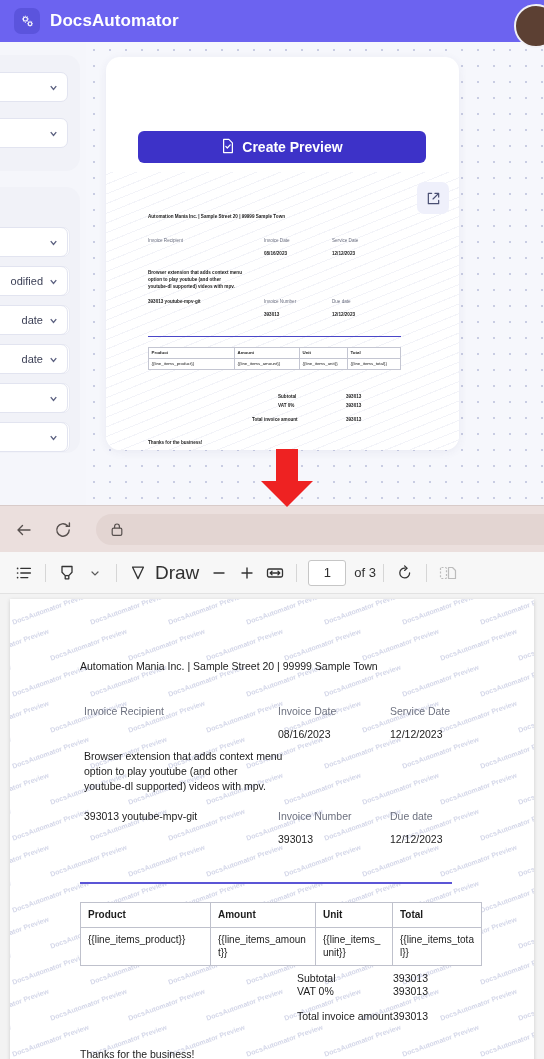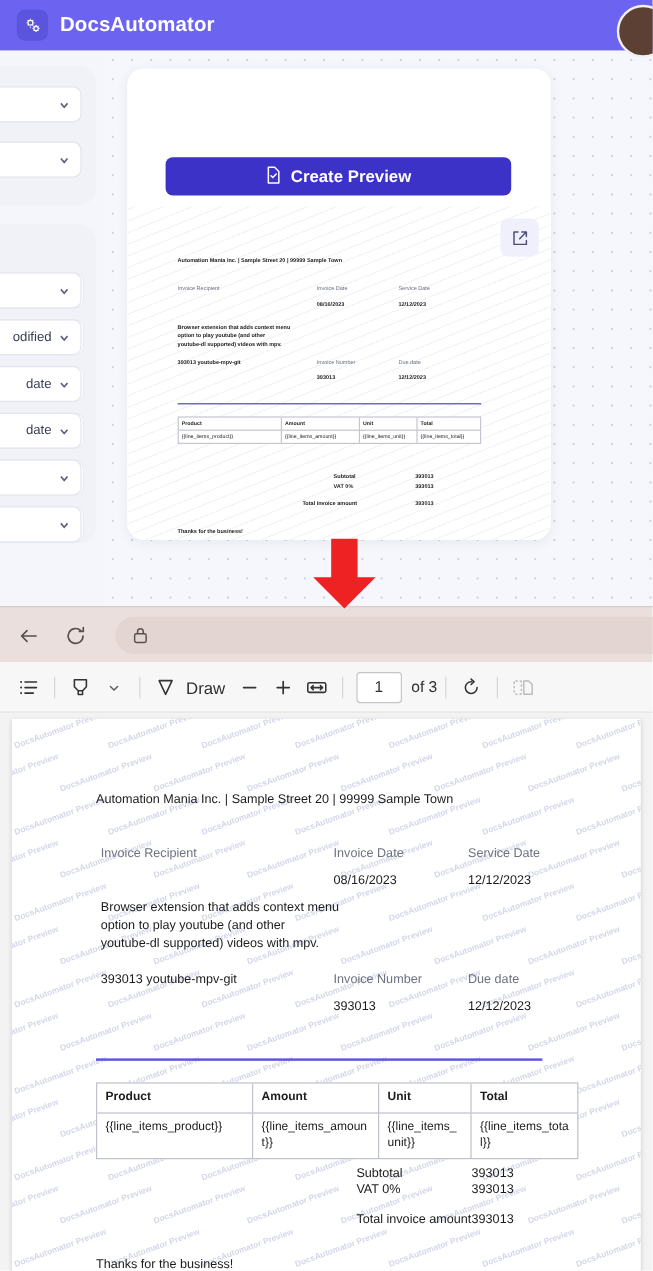--- a/index.html
+++ b/index.html
@@ -170,21 +170,21 @@
     background: #f7f7f7; border-bottom: 1px solid #e2e2e2;
     display: flex; align-items: center; padding-left: 10px; gap: 0;
   }
   .tb-btn {
     width: 28px; height: 28px; display: flex; align-items: center;
     justify-content: center; border-radius: 4px; flex: 0 0 auto;
   }
   .tb-btn svg { display: block; }
   .tb-sep { width: 1px; height: 18px; background: #d6d6d6; margin: 0 7px; flex: 0 0 auto; }
   .tb-label {
-    font-size: 14px; color: #303030; margin-left: 3px; margin-right: 6px;
+    font-size: 19px; color: #303030; margin-left: 3px; margin-right: 6px;
     white-space: nowrap;
   }
   .page-input {
     width: 38px; height: 26px; border: 1px solid #c6c6c6; border-radius: 3px;
     background: #fff; text-align: center; font-size: 13px; color: #303030;
     font-family: "Liberation Sans", sans-serif; margin: 0 4px;
   }
   .page-of { font-size: 13px; color: #303030; white-space: nowrap; margin-left: 4px; }
 
   

